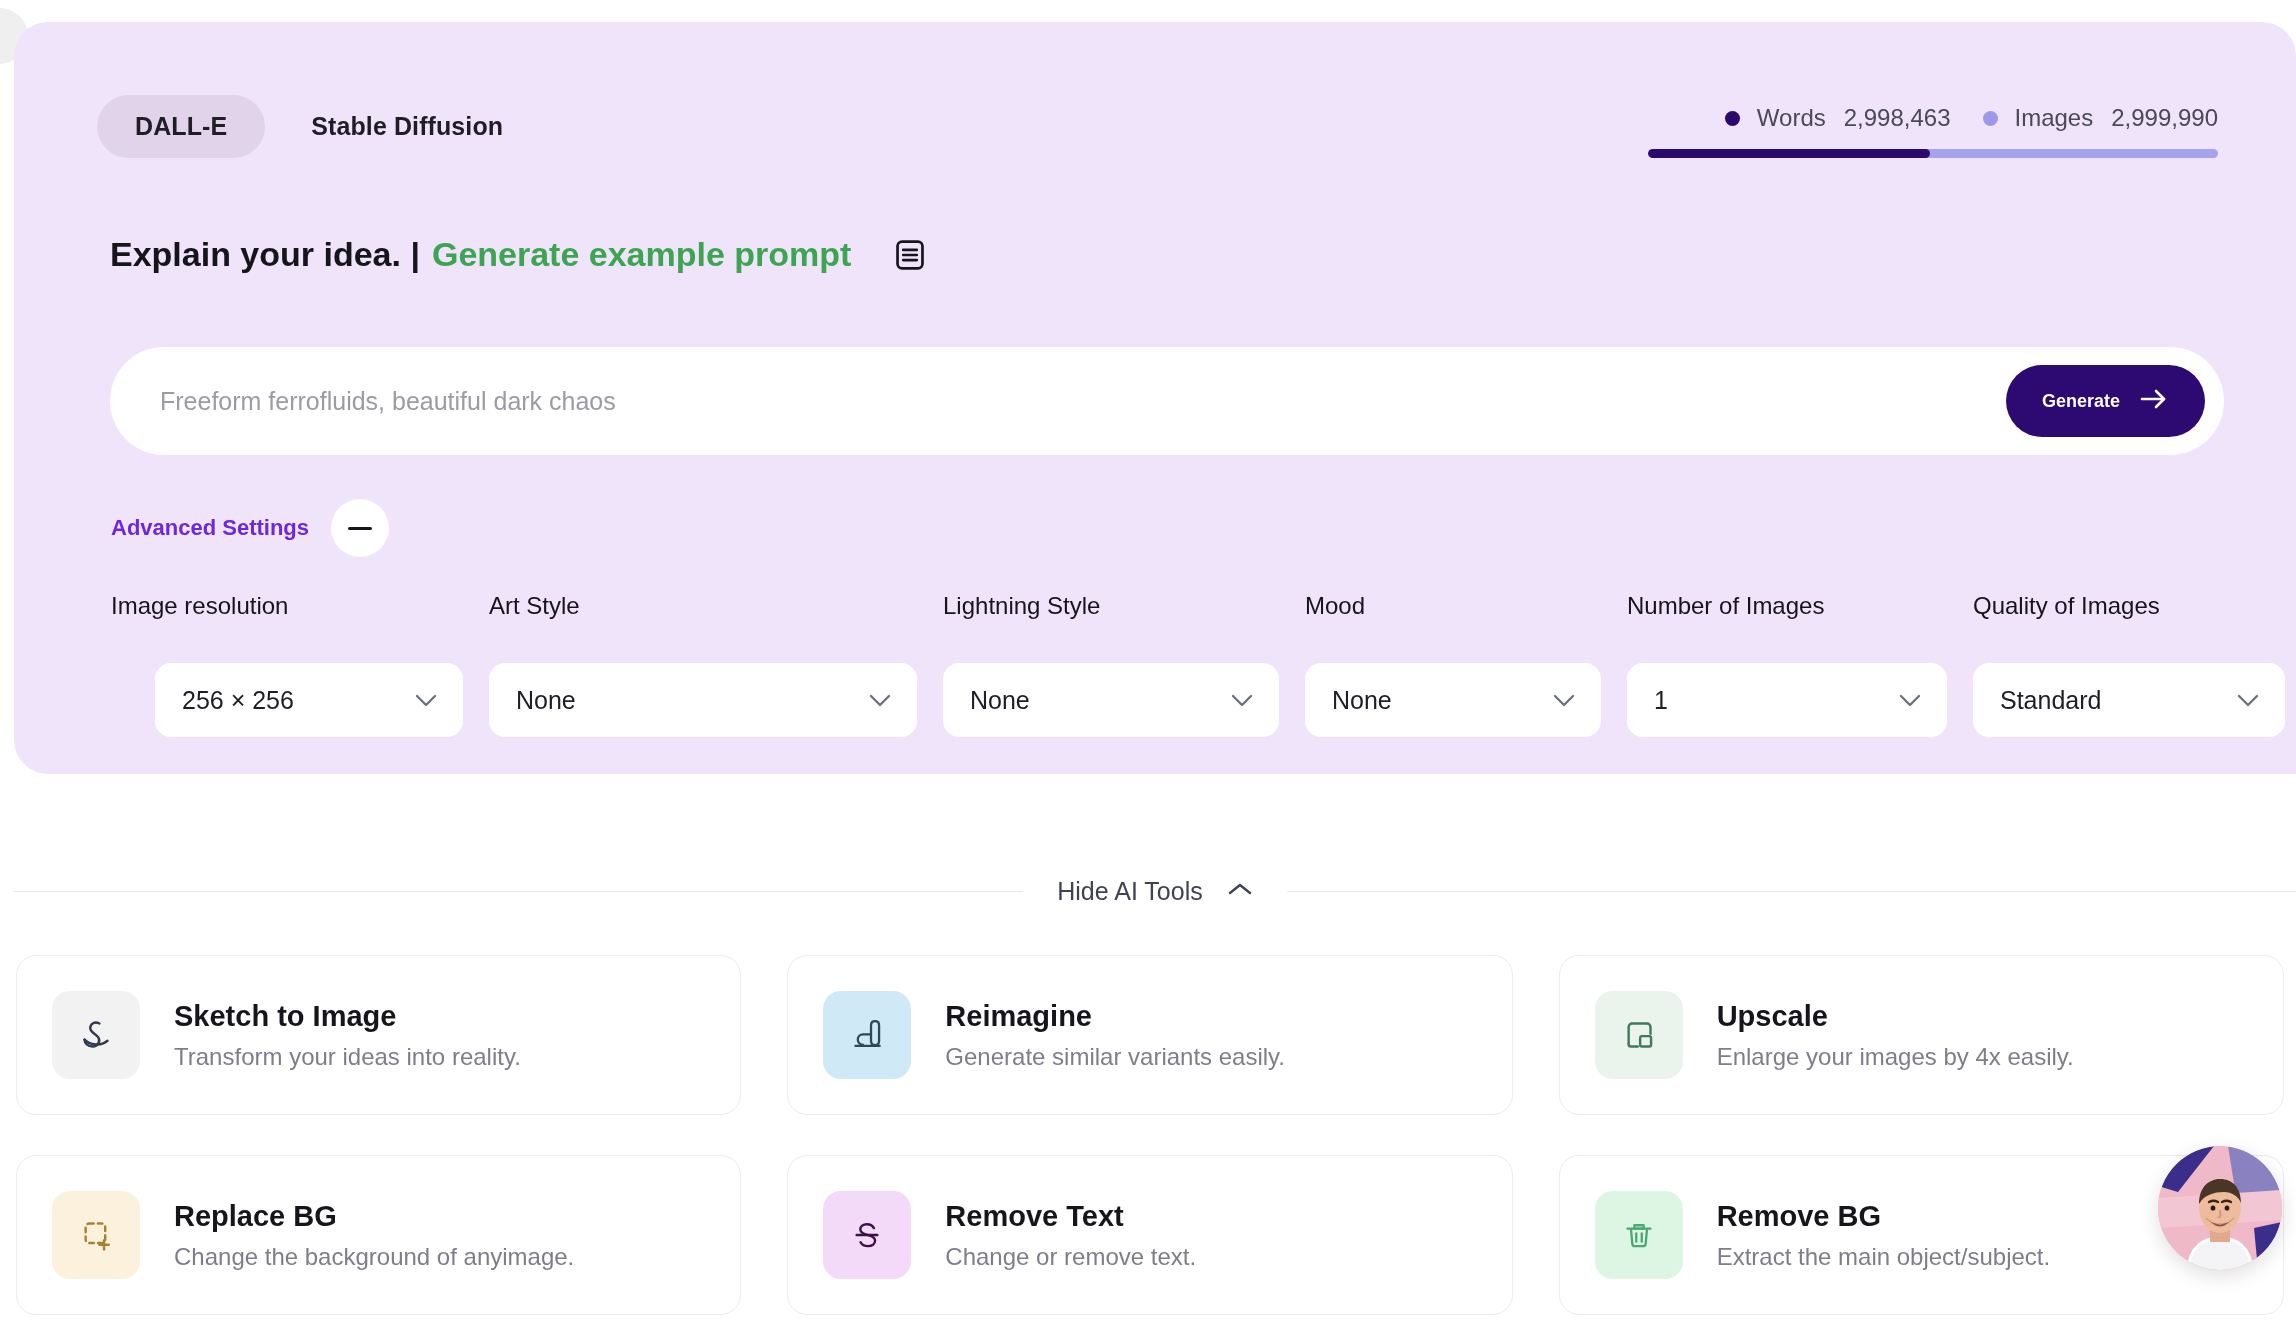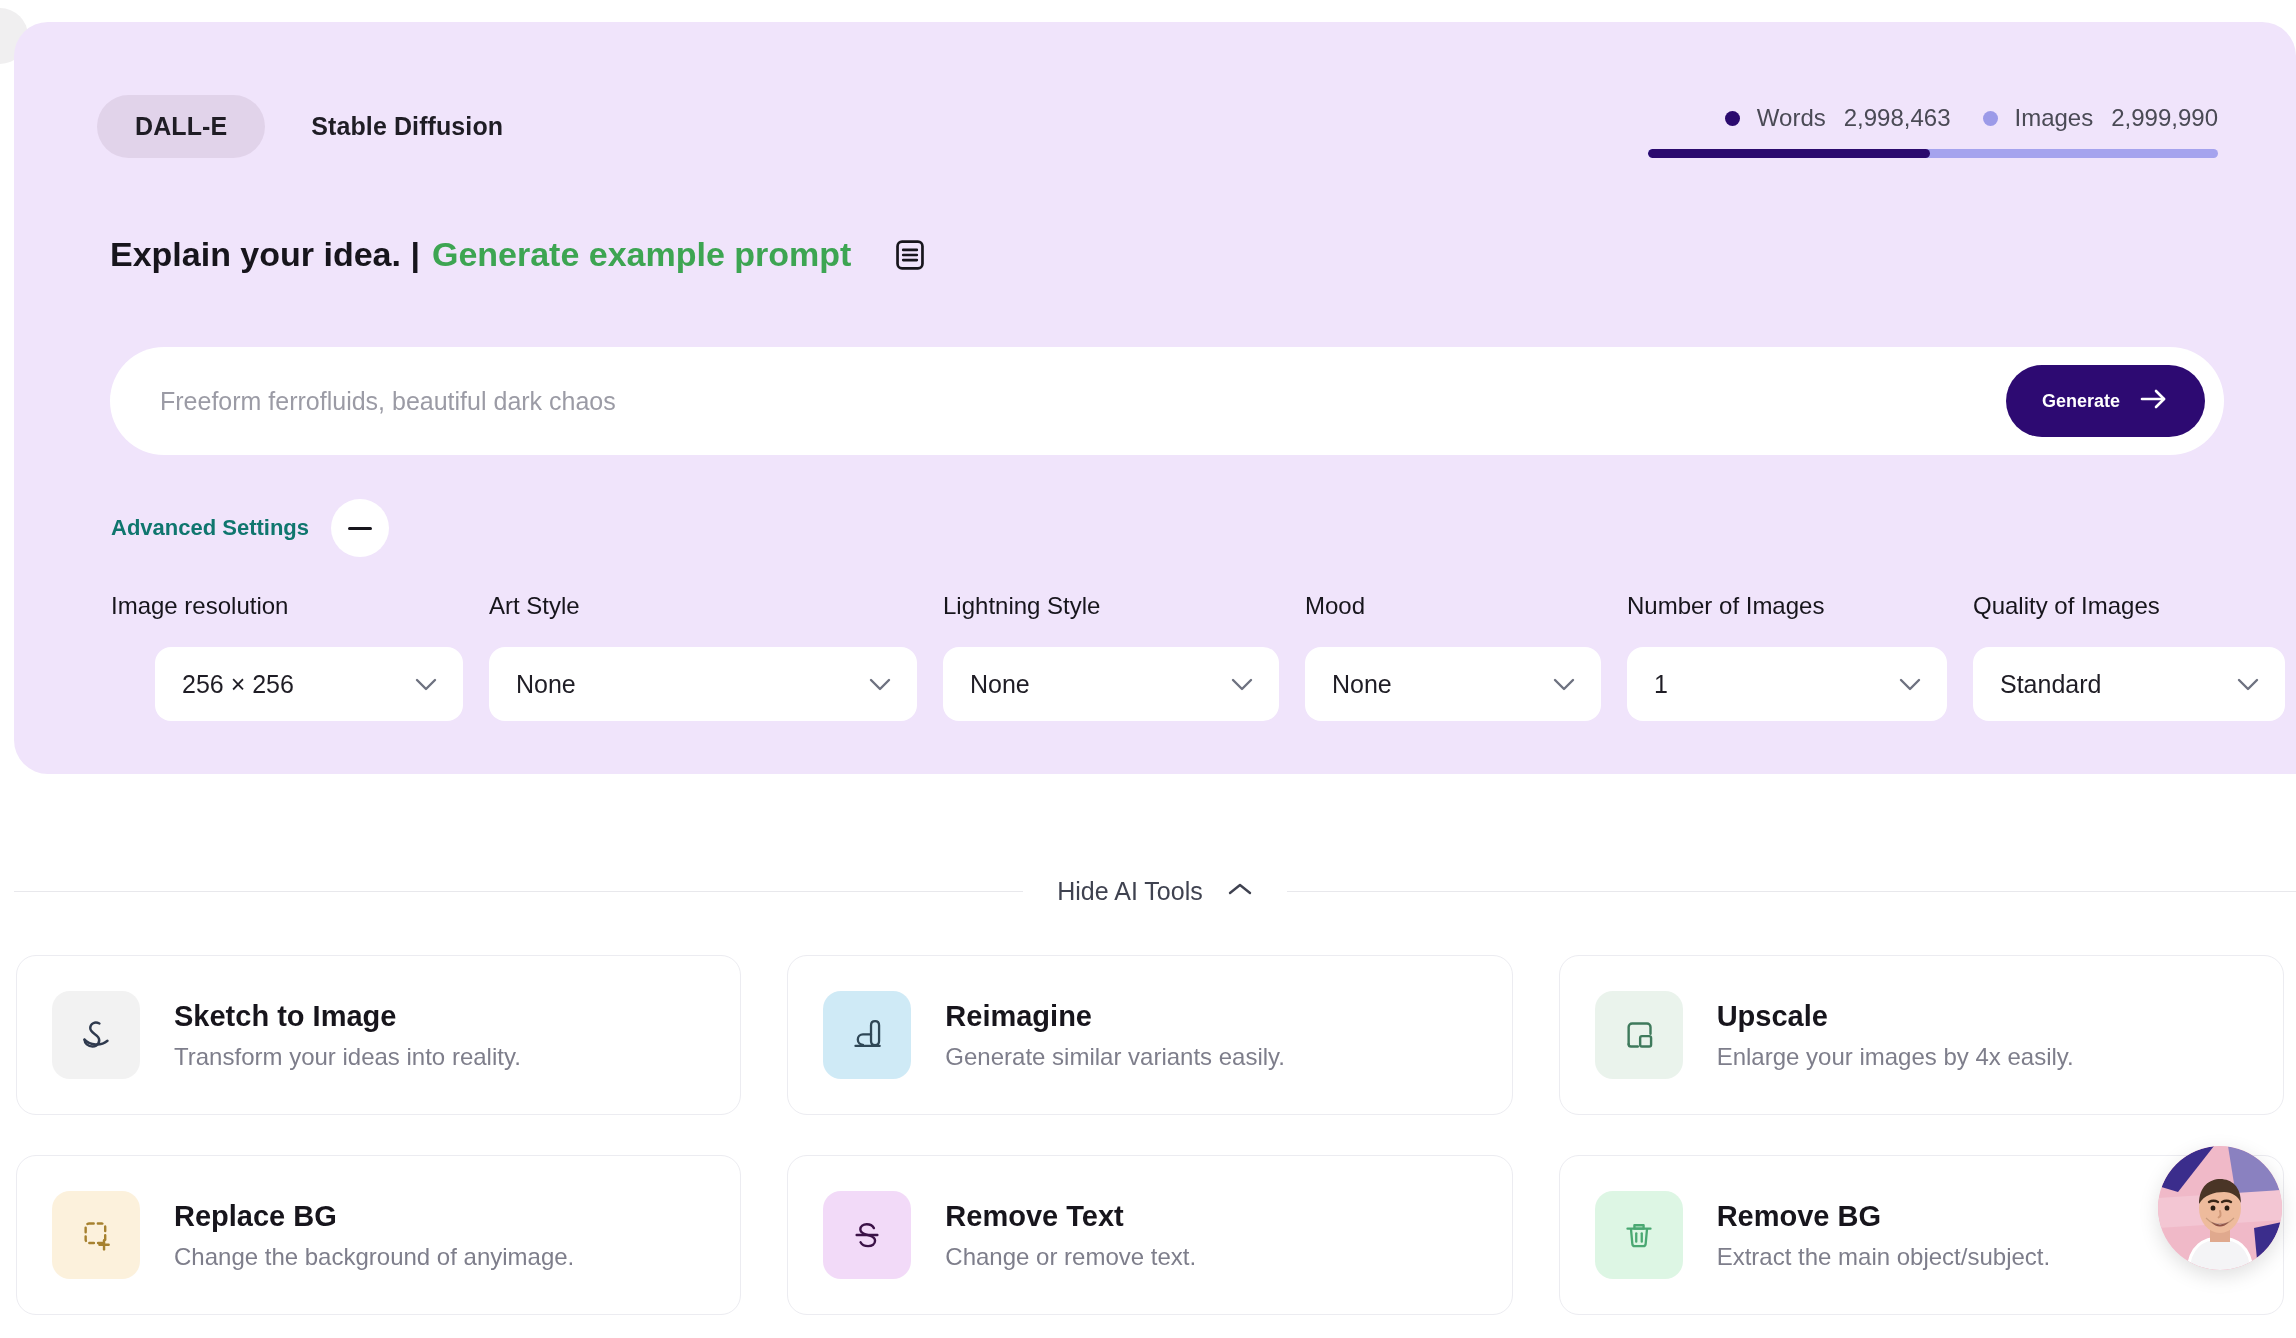--- a/index.html
+++ b/index.html
@@ -198,21 +198,21 @@
     position: absolute;
     left: 97px;
     top: 477px;
     display: flex;
     align-items: center;
     gap: 22px;
   }
   .advanced-label {
     font-size: 22px;
     font-weight: bold;
-    color: #0f766e;
+    color: #6d28d9;
     white-space: nowrap;
   }
   .advanced-toggle {
     width: 58px;
     height: 58px;
     border-radius: 50%;
     background: #ffffff;
     border: none;
     display: flex;
     align-items: center;
@@ -228,21 +228,21 @@
 
   
   .settings-grid {
     position: absolute;
     left: 97px;
     top: 570px;
     display: flex;
     align-items: flex-start;
     gap: 26px;
   }
-  .setting-field { display: flex; flex-direction: column; }
+  .setting-field { display: flex; flex-direction: column; gap: 16px; }
   .setting-label {
     font-size: 24px;
     color: #17151c;
     margin-bottom: 27px;
     white-space: nowrap;
   }
   .setting-select {
     height: 74px;
     background: #ffffff;
     border-radius: 16px;

